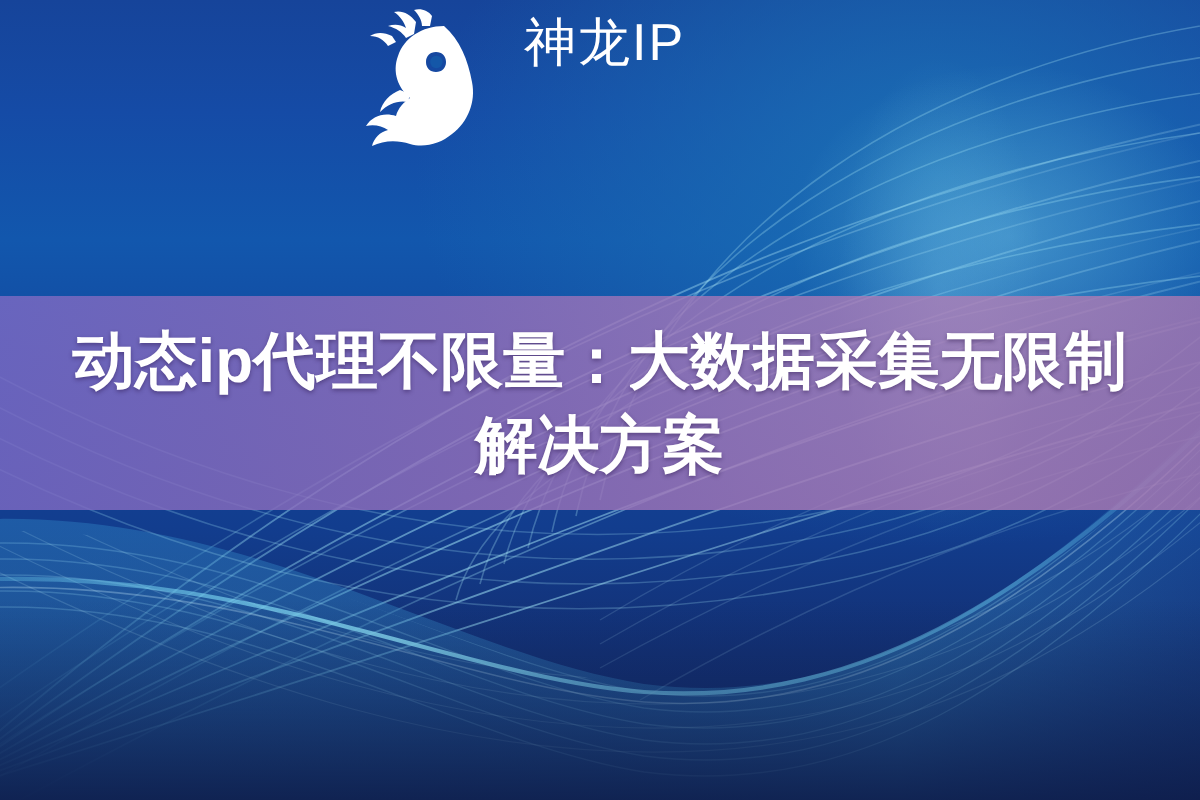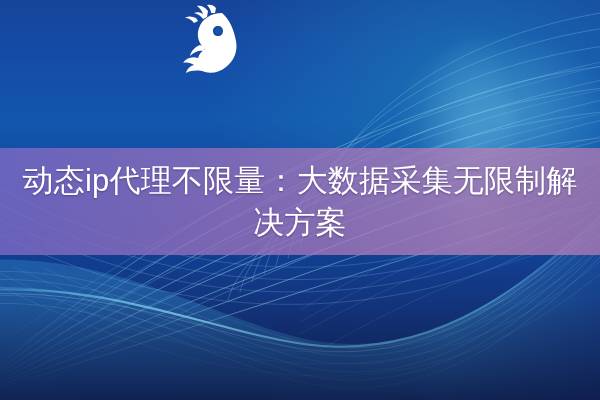--- a/index.html
+++ b/index.html
@@ -39,21 +39,21 @@
     display: flex;
     align-items: center;
     justify-content: center;
   }
   #title-text {
     width: 556px;
     text-align: center;
     color: #ffffff;
     font-size: 31px;
     line-height: 42px;
-    font-weight: normal;
+    font-weight: bold;
     letter-spacing: 0.2px;
     text-shadow: 0 1px 2px rgba(40,20,70,0.45);
     white-space: pre-line;
   }
   #brand {
     position: absolute;
     left: 178px;
     top: 4px;
     display: flex;
     align-items: flex-start;
@@ -210,20 +210,21 @@
                  M40 22 C 43 22, 45 24, 45 27 C 45 30, 43 32, 40 32 C 37 32, 35 30, 35 27
                  C 35 24, 37 22, 40 22 Z"></path>
 
         <path d="M22 41 C 17 43, 13 47, 12 52 C 16 48, 21 46, 26 47 L 27 43 Z"></path>
 
         <path d="M30 55 C 36 55, 42 52, 45 47 C 43 54, 37 59, 30 60 Z"></path>
       </g>
       <circle cx="40.2" cy="27" r="3.1" fill="#1457a8"></circle>
     </svg>
     <div id="brand-text">
+      <div id="brand-name">神龙IP</div>
     </div>
   </div>
 
   <div id="title-band">
     <div id="title-text">动态ip代理不限量：大数据采集无限制解决方案</div>
   </div>
 
 </div>
 
 </body></html>

